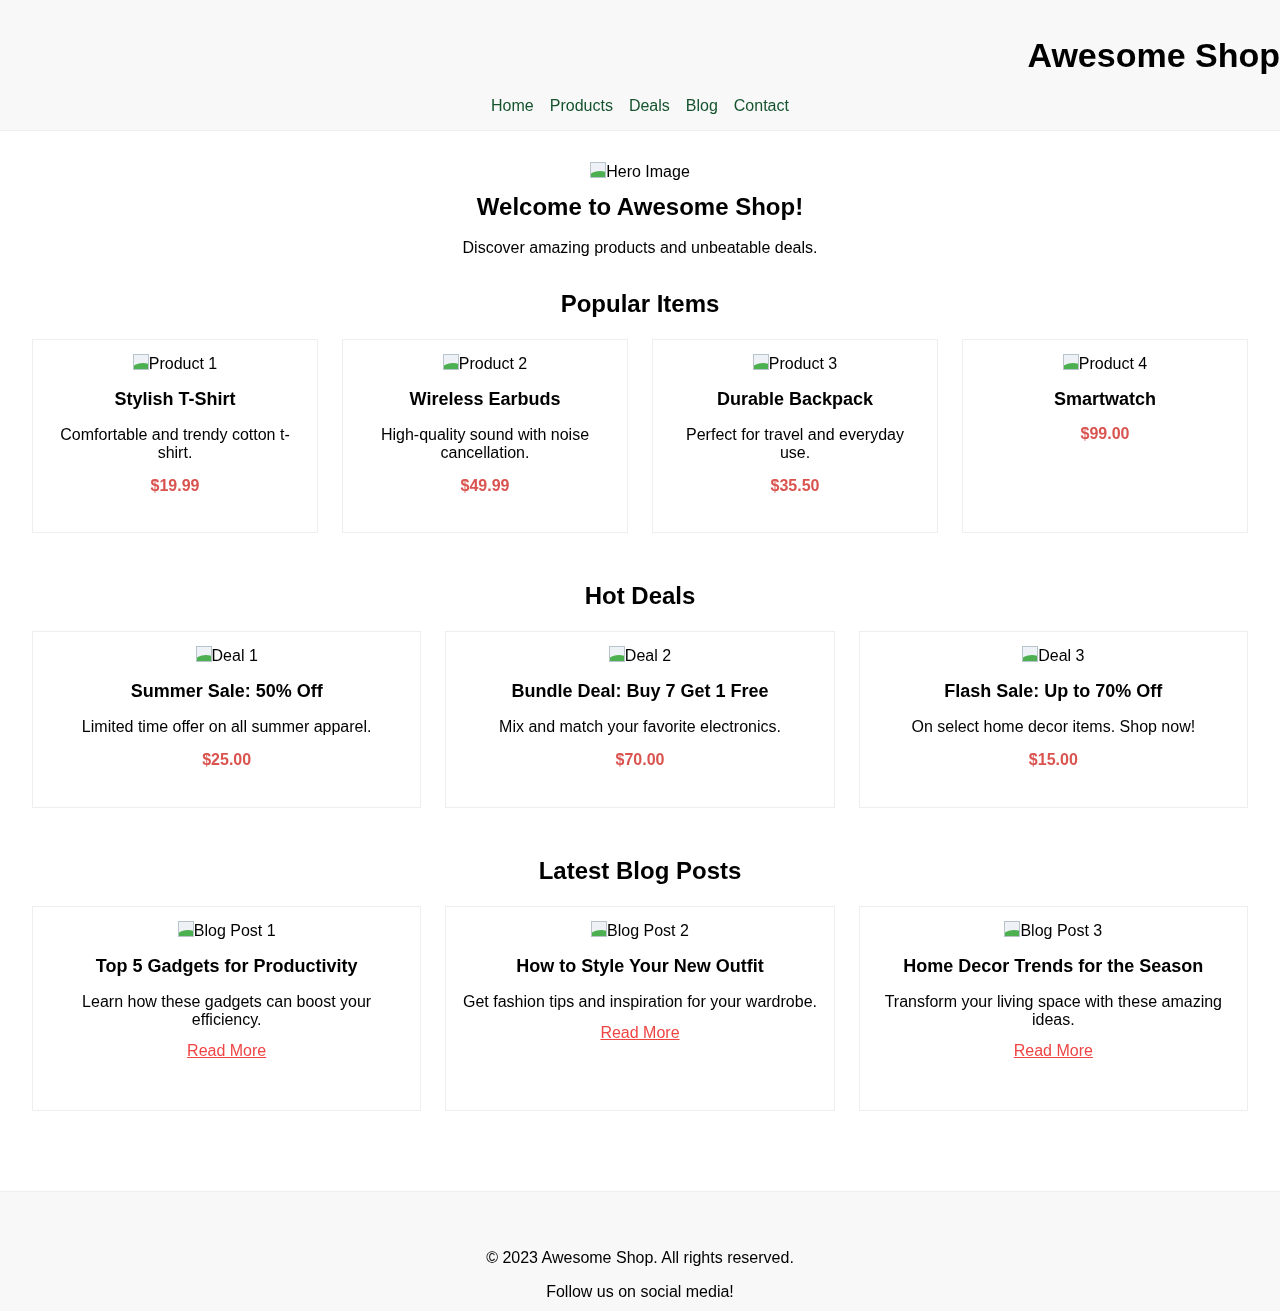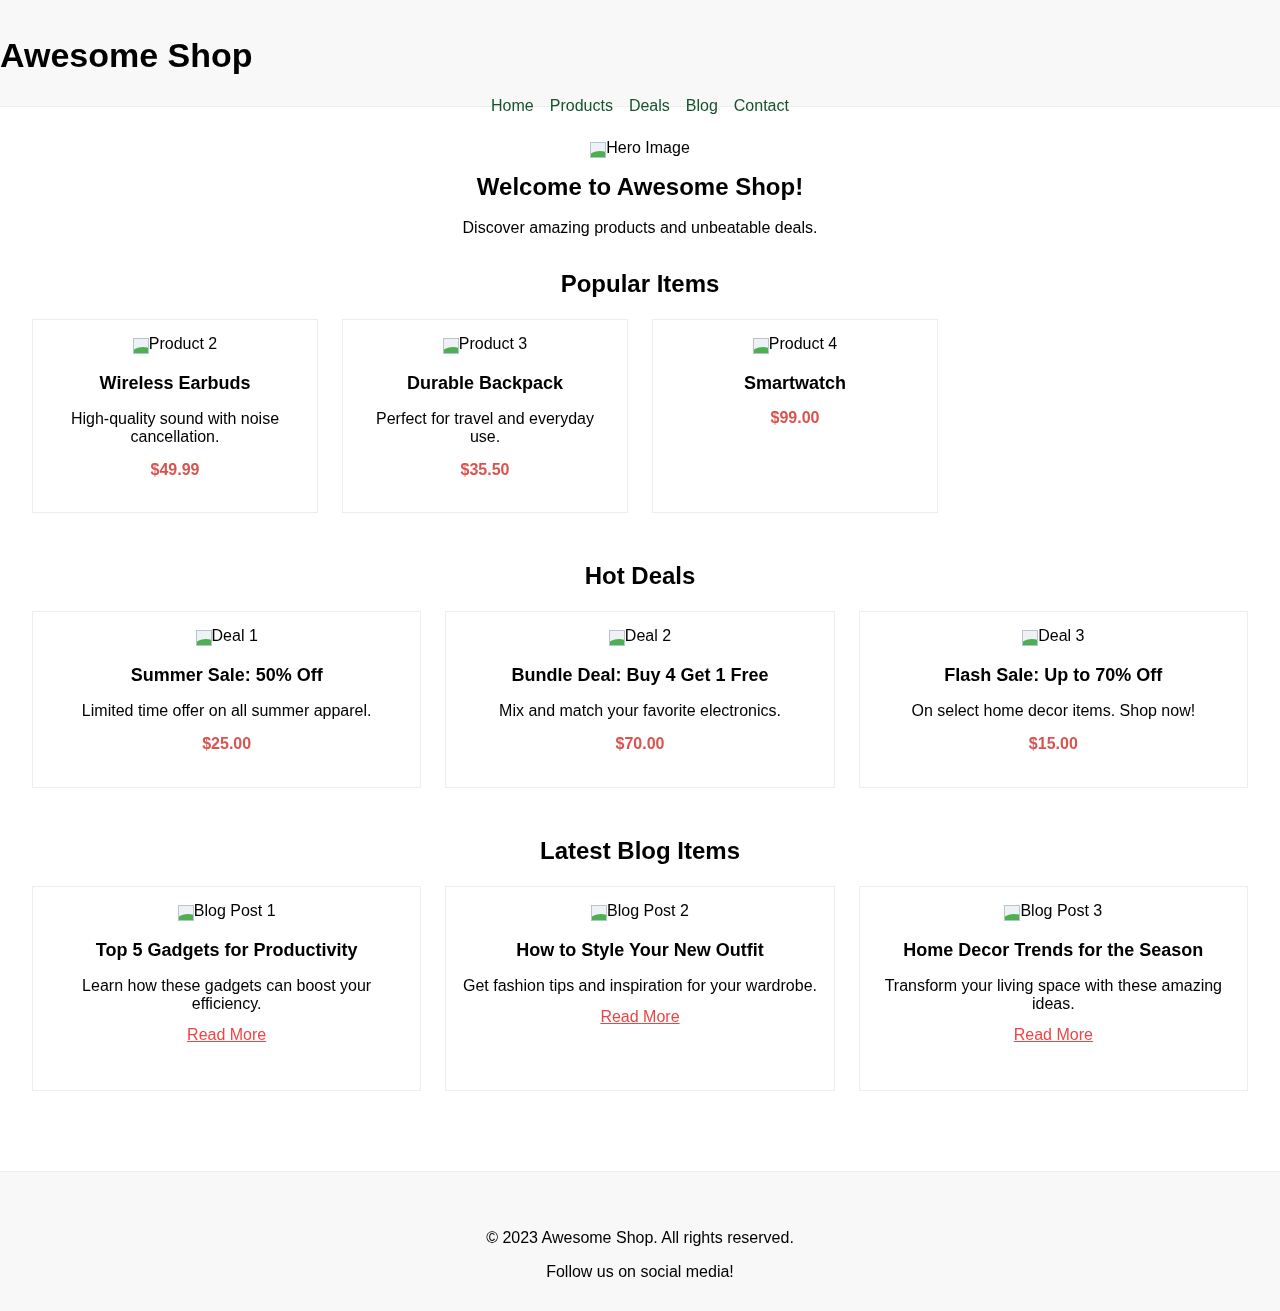--- a/index.html
+++ b/index.html
@@ -7,22 +7,22 @@
   body {
     font-family: "Liberation Sans", sans-serif;
     font-size: 16px;
     color: #000;
     background: #fff;
     width: 1280px;
   }
   header {
     background: #f8f8f8;
     border-bottom: 1px solid #eee;
-    text-align: left;
-    height: 107px;
+    text-align: right;
+    height: 131px;
     padding-top: 36px;
   }
   header h1 {
     margin: 0;
     font-size: 34px;
     font-weight: bold;
     line-height: 38px;
   }
   nav {
     margin-top: 22px;
@@ -36,21 +36,21 @@
     font-size: 16px;
     line-height: 20px;
   }
   main {
     padding: 0 32px;
     text-align: center;
   }
   .hero { padding-top: 31px; }
   .img-ph {
     display: inline-flex;
-    align-items: flex-end;
+    align-items: flex-start;
     height: 20px;
     line-height: 20px;
   }
   .img-ph .broken {
     display: inline-block;
     width: 16px;
     height: 16px;
     position: relative;
     background: #eef2f6;
     border: 1px solid #b8c4cc;
@@ -149,20 +149,29 @@
     <h2>Welcome to Awesome Shop!</h2>
     <p>Discover amazing products and unbeatable deals.</p>
   </section>
 
   <section class="popular">
     <h2 class="section-title">Popular Items</h2>
     <div class="grid four">
       <div class="card">
         <div class="img-ph">
             <span class="broken"></span>
+            <span>Product 1</span>
+          </div>
+        <h3>Stylish T-Shirt</h3>
+        <p class="desc">Comfortable and trendy cotton t-shirt.</p>
+        <p class="price">$19.99</p>
+      </div>
+      <div class="card">
+        <div class="img-ph">
+            <span class="broken"></span>
             <span>Product 2</span>
           </div>
         <h3>Wireless Earbuds</h3>
         <p class="desc">High-quality sound with noise cancellation.</p>
         <p class="price">$49.99</p>
       </div>
       <div class="card">
         <div class="img-ph">
             <span class="broken"></span>
             <span>Product 3</span>
@@ -192,38 +201,38 @@
           </div>
         <h3>Summer Sale: 50% Off</h3>
         <p class="desc">Limited time offer on all summer apparel.</p>
         <p class="price">$25.00</p>
       </div>
       <div class="card">
         <div class="img-ph">
             <span class="broken"></span>
             <span>Deal 2</span>
           </div>
-        <h3>Bundle Deal: Buy 4 Get 1 Free</h3>
+        <h3>Bundle Deal: Buy 7 Get 1 Free</h3>
         <p class="desc">Mix and match your favorite electronics.</p>
         <p class="price">$70.00</p>
       </div>
       <div class="card">
         <div class="img-ph">
             <span class="broken"></span>
             <span>Deal 3</span>
           </div>
         <h3>Flash Sale: Up to 70% Off</h3>
         <p class="desc">On select home decor items. Shop now!</p>
         <p class="price">$15.00</p>
       </div>
     </div>
   </section>
 
   <section class="blog">
-    <h2 class="section-title">Latest Blog Items</h2>
+    <h2 class="section-title">Latest Blog Posts</h2>
     <div class="grid three">
       <div class="card">
         <div class="img-ph">
             <span class="broken"></span>
             <span>Blog Post 1</span>
           </div>
         <h3>Top 5 Gadgets for Productivity</h3>
         <p class="desc">Learn how these gadgets can boost your efficiency.</p>
         <a href="#" class="read-more">Read More</a>
       </div>

